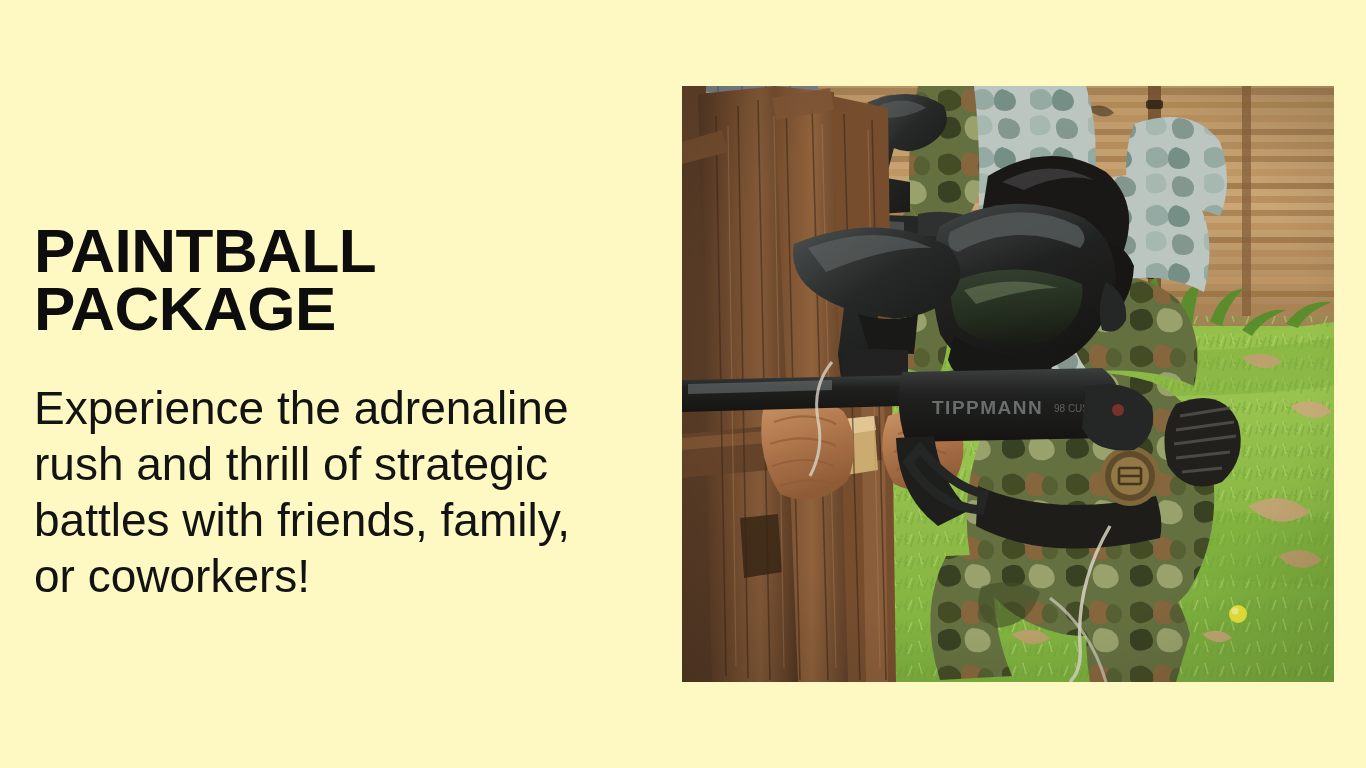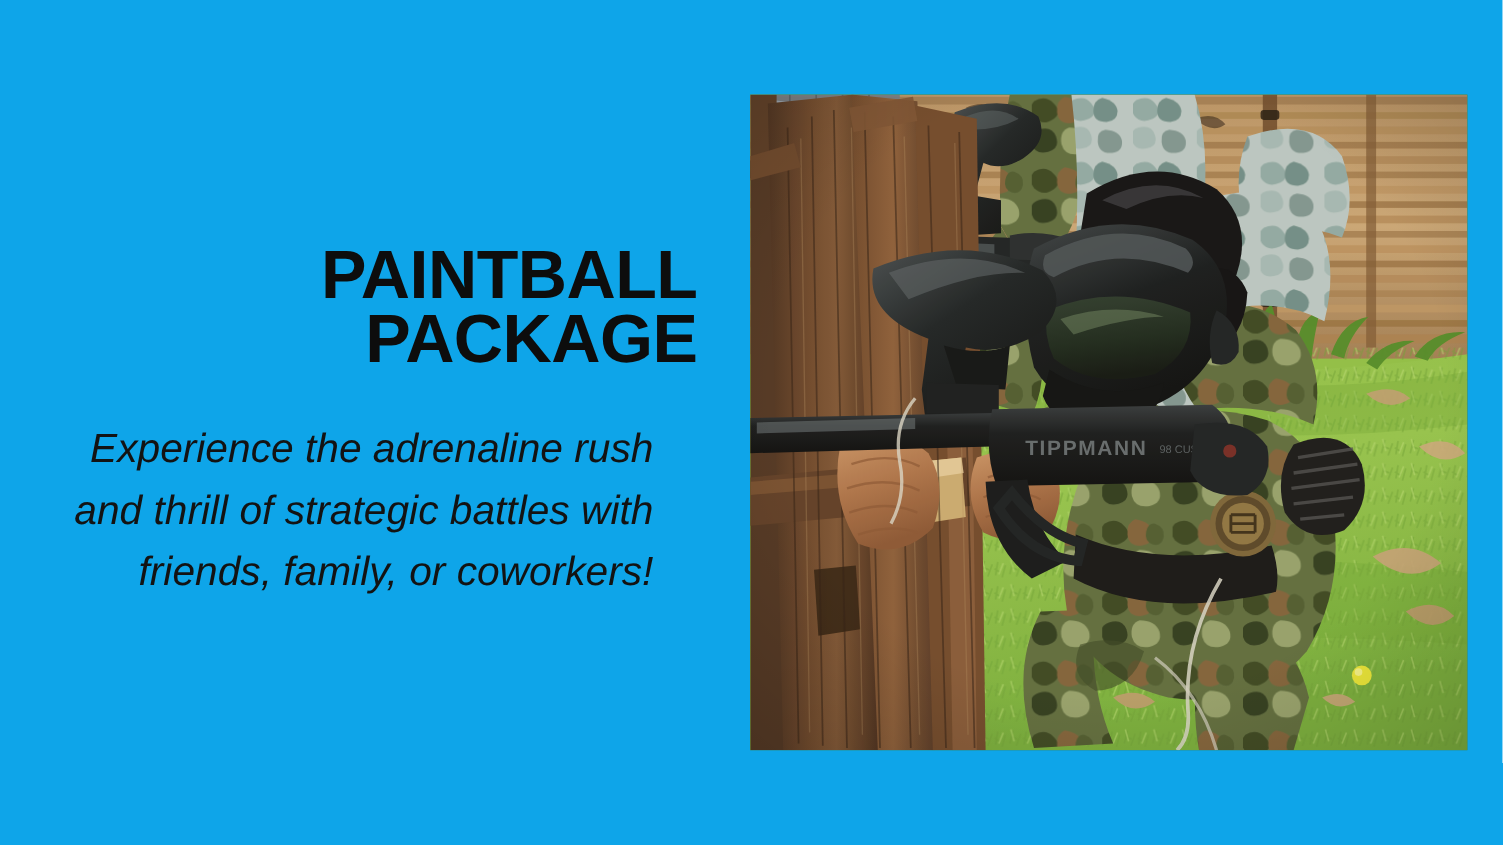--- a/index.html
+++ b/index.html
@@ -4,24 +4,23 @@
 <style>
   html, body {
     margin: 0;
     padding: 0;
     background: #ffffff;
   }
   #slide {
     position: relative;
     width: 1366px;
     height: 768px;
-    background: #0ea5e9;
+    background: #fef9c3;
     overflow: hidden;
     font-family: "Liberation Sans", sans-serif;
-    text-align: right;
   }
   #text-block {
     position: absolute;
     left: 34px;
     top: 222px;
     width: 600px;
   }
   #headline {
     margin: 0;
     font-family: "Liberation Sans", sans-serif;
@@ -30,25 +29,24 @@
     line-height: 58px;
     letter-spacing: -0.5px;
     color: #0d0d0d;
     white-space: pre-line;
   }
   #subhead {
     margin: 0;
     padding-top: 42px;
     font-family: "Liberation Sans", sans-serif;
     font-weight: normal;
-    font-size: 37px;
+    font-size: 46px;
     line-height: 56px;
     color: #131313;
     max-width: 560px;
-    font-style: italic;
   }
   #photo-frame {
     position: absolute;
     left: 682px;
     top: 86px;
     width: 652px;
     height: 596px;
     overflow: hidden;
     background: #4e7a29;
   }

